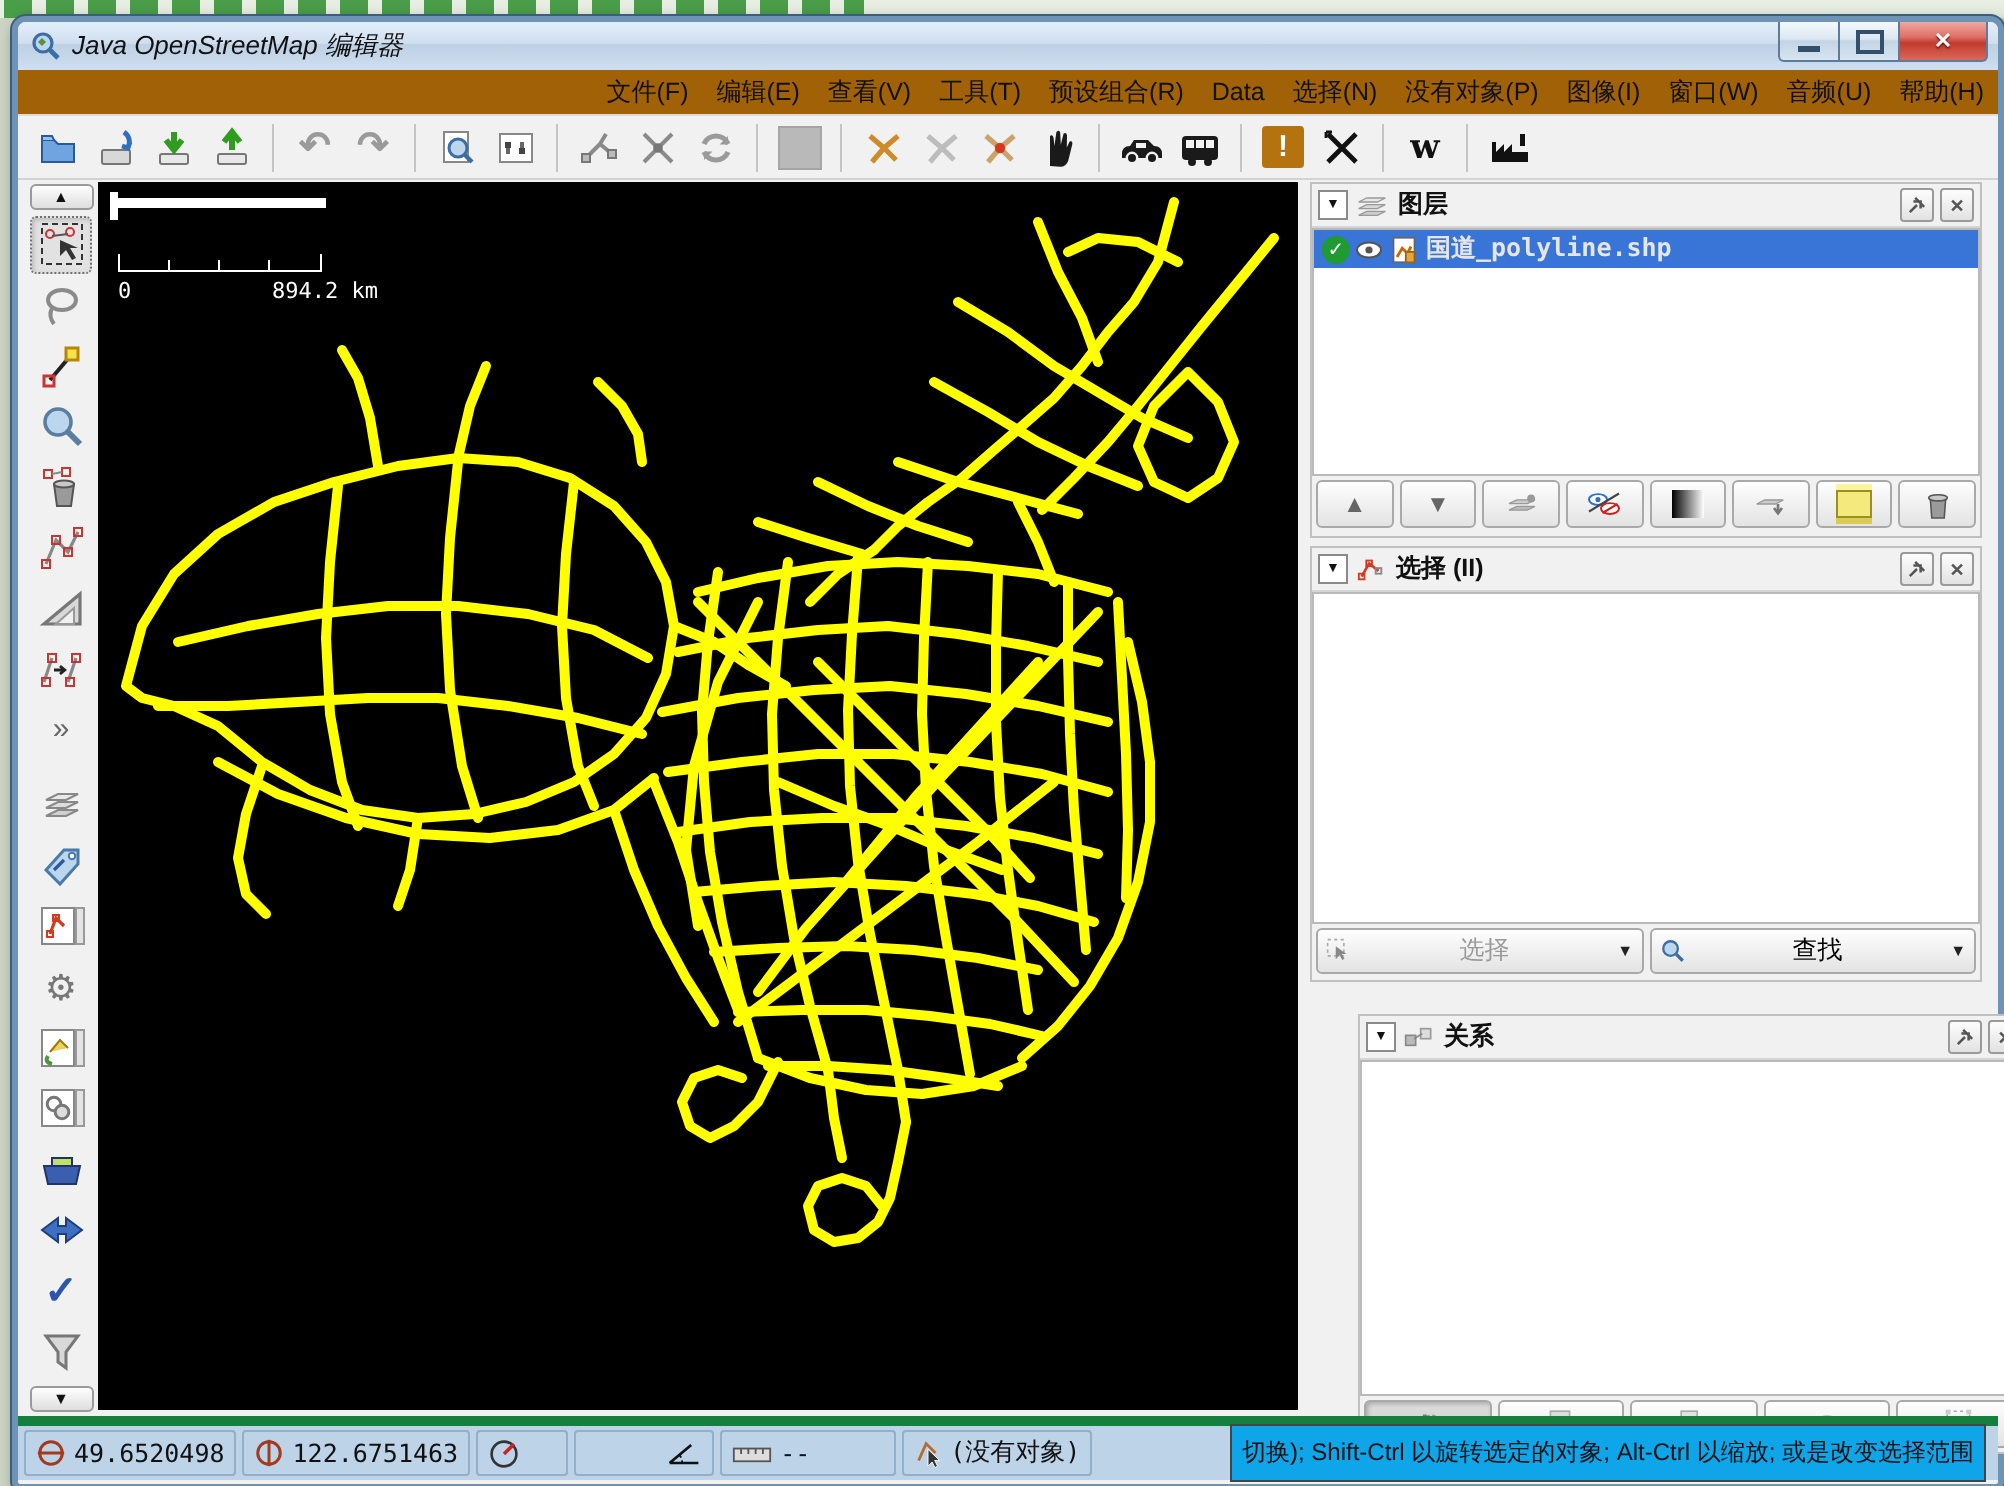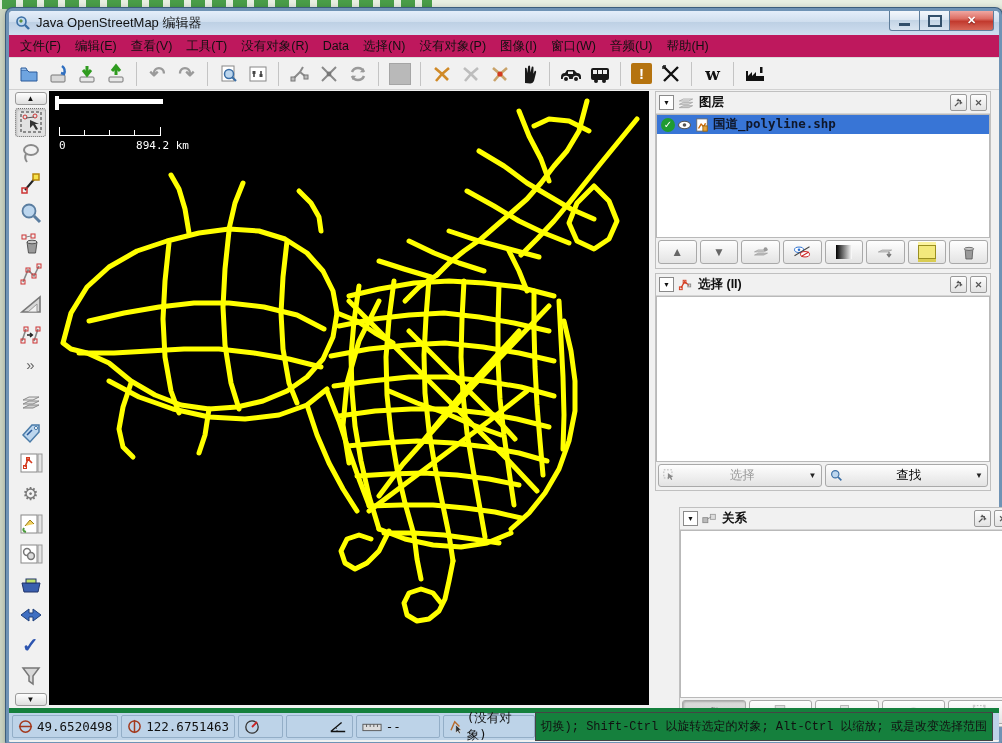--- a/index.html
+++ b/index.html
@@ -9,35 +9,35 @@
     background:repeating-linear-gradient(90deg,#2e8f2e 0 14px,transparent 14px 21px);
     opacity:.85;}
   
   .window{position:absolute;left:6px;top:8px;width:990px;height:731px;
     border:3px solid #6f93b5;border-radius:7px 7px 4px 4px;
     background:#f1f1f1;box-shadow:0 0 0 1px #3c5d7c, 2px 3px 8px rgba(0,0,0,.5);}
   .titlebar{position:absolute;left:0;top:0;right:0;height:24px;
     background:linear-gradient(#e4eefa,#cfdeee 45%,#bdd0e4 46%,#cfdef0);
     border-radius:4px 4px 0 0;display:flex;align-items:center;}
   .title-icon{width:16px;height:16px;margin:0 5px 0 6px;}
-  .title-text{font-size:13px;color:#111;}
+  .title-text{font-size:13px;color:#111;font-style:italic;}
   .win-controls{position:absolute;right:5px;top:0;display:flex;}
   .wbtn{width:29px;height:19px;border:1px solid #5d7c9a;border-top:none;
     background:linear-gradient(#f4f8fc,#dce7f2 45%,#c3d4e5 50%,#d8e4f0);
     display:flex;align-items:center;justify-content:center;font-size:11px;color:#333;}
   .wbtn.min{border-radius:0 0 0 3px;}
   .wbtn.max{border-left:none;}
   .wbtn.close{width:43px;border-left:none;border-radius:0 0 3px 0;
     background:linear-gradient(#f0a8a2,#dd6f64 40%,#c23a2e 55%,#d8695a);
     color:#fff;font-weight:bold;text-shadow:0 1px 1px #7a1510;}
   .minglyph{width:11px;height:3px;background:#33506b;margin-top:7px;}
   .maxglyph{width:10px;height:8px;border:2px solid #33506b;}
   
-  .menubar{position:absolute;left:0;top:24px;right:0;height:22px;background:#be185d;
-    border-bottom:1px solid #dcdcdc;display:flex;align-items:center;padding-left:4px;}
+  .menubar{position:absolute;left:0;top:24px;right:0;height:22px;background:#a16207;
+    border-bottom:1px solid #dcdcdc;display:flex;align-items:center;padding-left:4px;justify-content:flex-end;}
   .menu-item{font-size:12.5px;color:#111;padding:3px 7px;cursor:default;}
   
   .toolbar{position:absolute;left:0;top:47px;right:0;height:31px;background:#f1f1f1;
     border-bottom:1px solid #d2d2d2;display:flex;align-items:center;padding-left:5px;}
   .ticon{width:25px;height:25px;margin:0 1px;display:flex;align-items:center;
     justify-content:center;border:1px solid transparent;border-radius:3px;}
   .tsep{width:1px;height:24px;background:#c4c4c4;margin:0 6px;}
   .glyph-undo{font-size:19px;color:#9a9a9a;font-weight:bold;line-height:1;}
   .warnbox{width:21px;height:21px;background:#b5730f;color:#fff;font-weight:bold;
     font-size:15px;display:flex;align-items:center;justify-content:center;border-radius:2px;}
@@ -71,21 +71,21 @@
   .phead{height:21px;display:flex;align-items:center;background:#f1f1f1;
     border-bottom:1px solid #d5d5d5;padding:0 3px;font-weight:bold;}
   .collapse-btn{width:13px;height:13px;border:1px solid #8a8a8a;background:#fff;
     display:flex;align-items:center;justify-content:center;font-size:7px;color:#111;margin-right:4px;}
   .ptitle{font-size:12.5px;color:#111;margin-left:5px;flex:1;}
   .hbtn{width:15px;height:15px;border:1px solid #9a9a9a;border-radius:2px;margin-left:3px;
     background:linear-gradient(#fdfdfd,#e2e2e2);display:flex;align-items:center;
     justify-content:center;font-size:9px;color:#555;}
   .plist{background:#fff;border:1px solid #b9b9b9;margin:0;overflow:hidden;}
   .layer-row{height:19px;background:#3875d6;display:flex;align-items:center;padding-left:2px;}
-  .layer-row .lname{color:#0f172a;font-size:12.5px;font-weight:bold;margin-left:4px;
+  .layer-row .lname{color:#e5e5e5;font-size:12.5px;font-weight:bold;margin-left:4px;
     font-family:"DejaVu Sans Mono",monospace;}
   .check-circle{width:14px;height:14px;border-radius:50%;background:#1f9b31;color:#fff;
     font-size:10px;display:flex;align-items:center;justify-content:center;margin:0 2px;}
   .btnrow{display:flex;padding:2px;gap:3px;}
   .btn3d{flex:1;height:22px;border:1px solid #a9a9a9;border-radius:3px;
     background:linear-gradient(#fefefe,#e3e3e3);display:flex;align-items:center;
     justify-content:center;font-size:12px;color:#666;}
   .btn3d.pressed{background:linear-gradient(#dcdcdc,#cfcfcf);box-shadow:inset 1px 1px 2px #aaa;}
   .combo{flex:1;height:21px;border:1px solid #a9a9a9;border-radius:3px;
     background:linear-gradient(#fefefe,#e3e3e3);display:flex;align-items:center;
@@ -94,23 +94,23 @@
   .combo .arrow{font-size:8px;color:#222;}
   .gradbar{width:16px;height:14px;background:linear-gradient(90deg,#000,#fff);}
   .yellowstack{width:16px;height:12px;background:#f3e97c;border:1px solid #9a8f20;
     box-shadow:0 -3px 0 #fbf3a0,0 3px 0 #d9cc52;}
   
   .statusbar{position:absolute;left:0;top:697px;right:0;height:27px;background:#bdd3e8;
     border-top:5px solid #15803d;display:flex;align-items:center;font-size:12.5px;color:#111;}
   .seg{height:21px;display:flex;align-items:center;border:1px solid #93aec7;
     border-radius:2px;margin-left:3px;padding:0 5px;background:#bdd3e8;}
   .seg .val{font-family:"DejaVu Sans Mono",monospace;font-size:12.5px;margin-left:4px;}
-  .helpbox{height:19px;margin-left:auto;margin-right:6px;background:#15803d;
+  .helpbox{height:19px;margin-left:auto;margin-right:6px;background:#0ea5e9;
     border:1px solid #444;display:flex;align-items:center;padding:4px 5px;
-    font-family:Liberation Mono, monospace;font-size:12px;white-space:nowrap;}
+    font-family:Liberation Sans, sans-serif;font-size:12px;white-space:nowrap;}
   svg{display:block;}
 </style>
 </head>
 <body>
 
 <div class="desktop-strip">
     <div class="marks"></div>
   </div>
 
 <div class="window">
@@ -133,21 +133,21 @@
           <span>✕</span>
         </div>
     </div>
   </div>
 
   <div class="menubar">
     <span class="menu-item">文件(F)</span>
     <span class="menu-item">编辑(E)</span>
     <span class="menu-item">查看(V)</span>
     <span class="menu-item">工具(T)</span>
-    <span class="menu-item">没有对象(R)</span>
+    <span class="menu-item">预设组合(R)</span>
     <span class="menu-item">Data</span>
     <span class="menu-item">选择(N)</span>
     <span class="menu-item">没有对象(P)</span>
     <span class="menu-item">图像(I)</span>
     <span class="menu-item">窗口(W)</span>
     <span class="menu-item">音频(U)</span>
     <span class="menu-item">帮助(H)</span>
   </div>
 
   <div class="toolbar">

